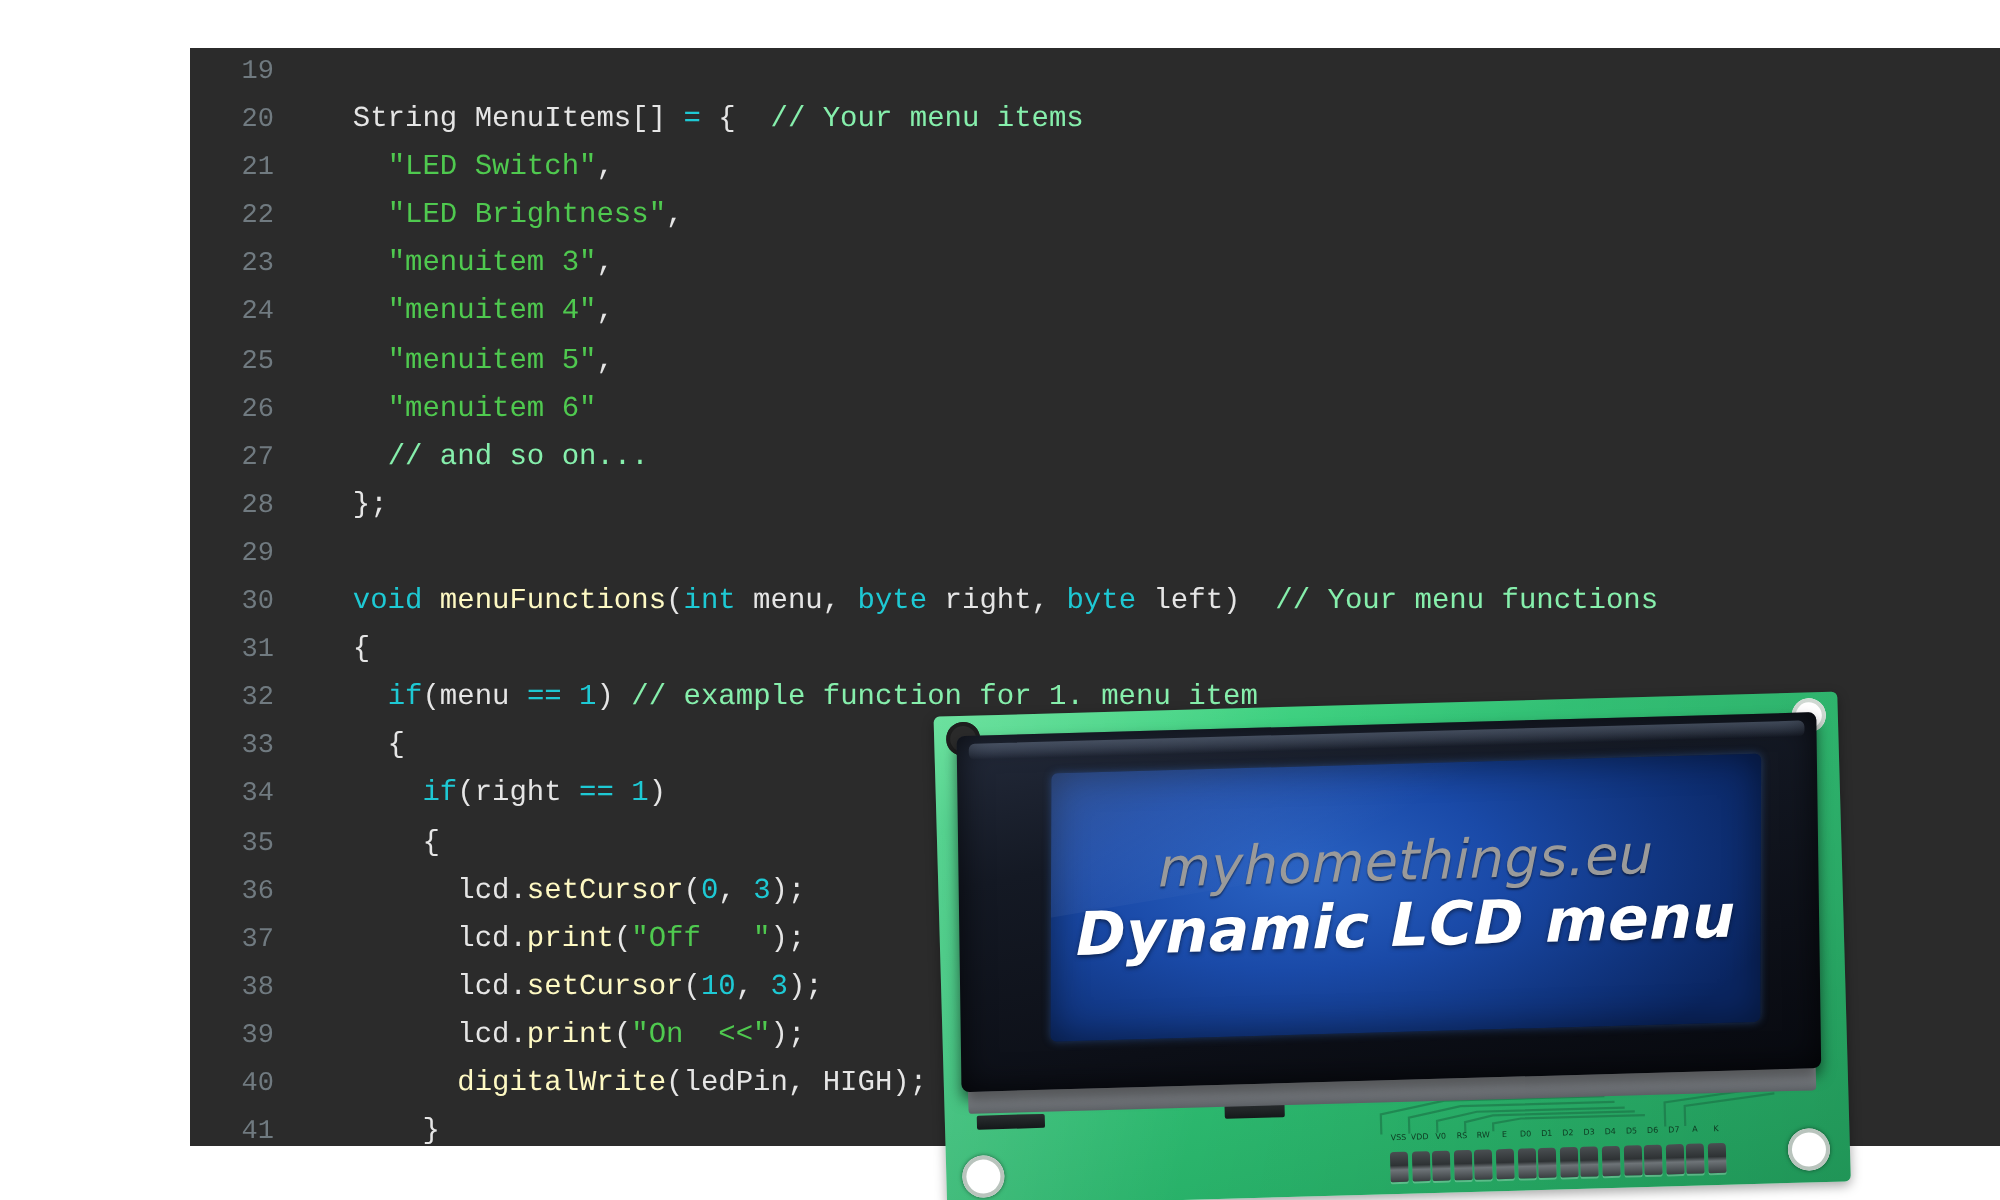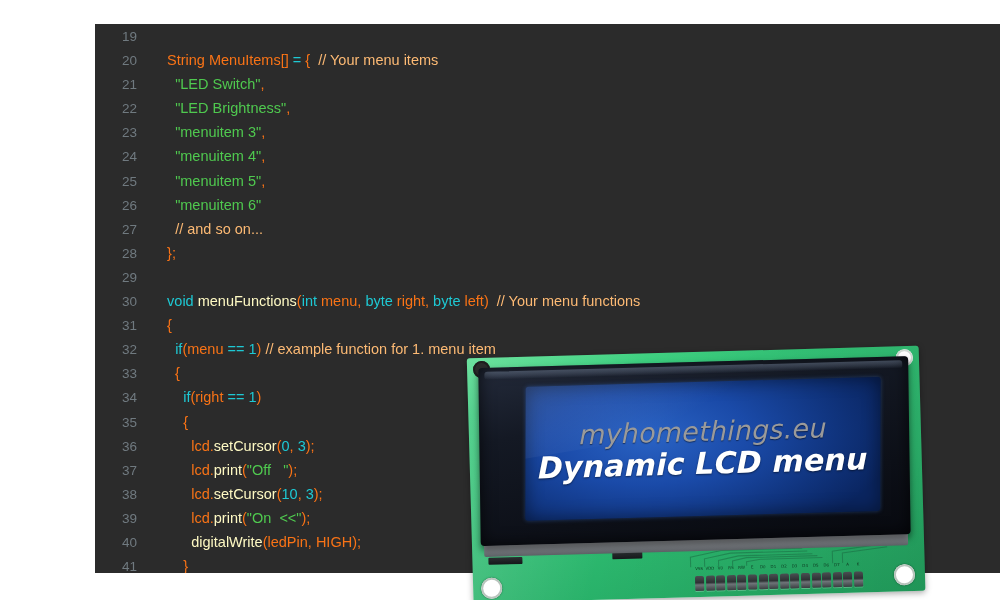--- a/index.html
+++ b/index.html
@@ -21,45 +21,45 @@
     left: 95px;
     top: 24px;
     width: 905px;
     height: 549px;
     background: #2b2b2b;
     overflow: hidden;
   }
   .code-lines {
     position: absolute;
     left: 0; top: 0;
-    font-family: Liberation Sans, sans-serif;
+    font-family: Liberation Mono, monospace;
     font-size: 14.5px;
     line-height: 24.1px;
     white-space: pre;
   }
   .code-line {
     height: 24.1px;
     display: block;
     white-space: pre;
   }
   .ln {
     display: inline-block;
     width: 42px;
     text-align: right;
     color: #707a80;
     margin-right: 22px;
     font-size: 13.5px;
   }
   .tok { white-space: pre; }
-  .t-plain { color: #f97316; }
+  .t-plain { color: #e5e5e5; }
   .t-key   { color: #1ec9d4; }
   .t-func  { color: #fef9c3; }
   .t-str   { color: #4fc94f; }
   .t-num   { color: #1ec9d4; }
-  .t-com   { color: #fdba74; text-align: center; }
+  .t-com   { color: #86efac; text-align: center; }
 
   
   #lcd-module {
     position: absolute;
     left: 462px;
     top: 340px;
     width: 470px;
     height: 262px;
     transform: rotate(-1.6deg);
     transform-origin: 50% 50%;

